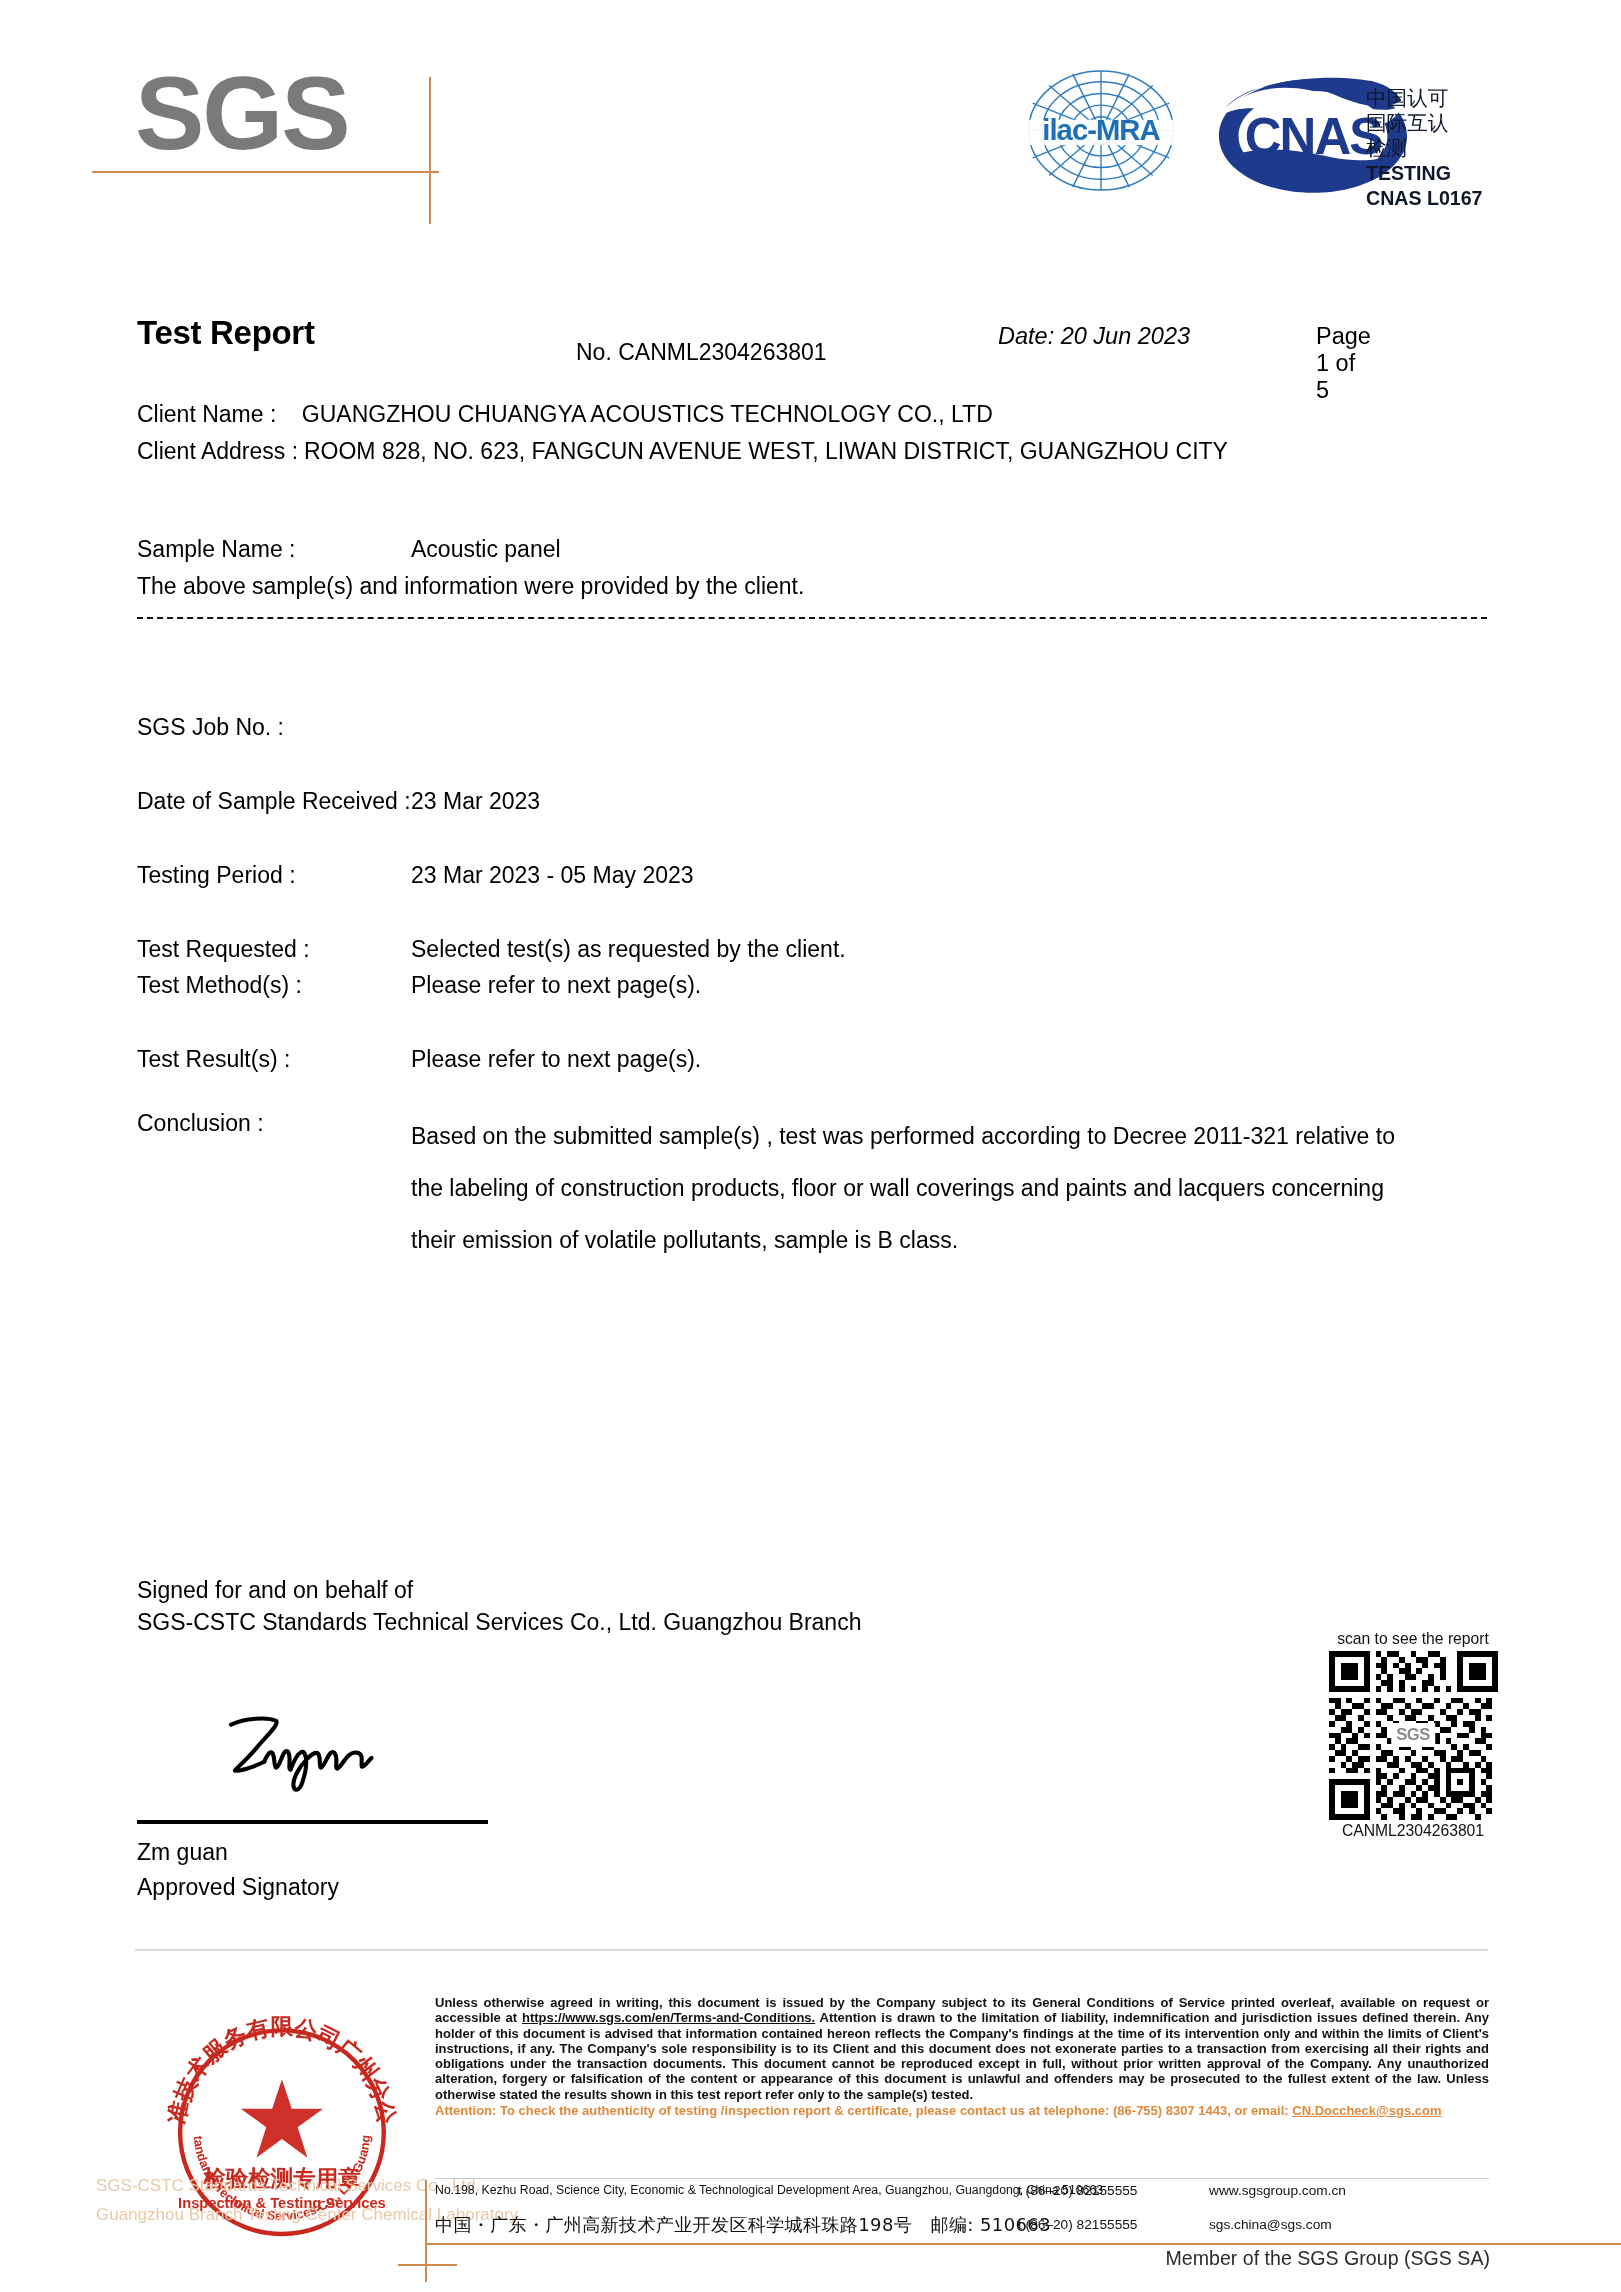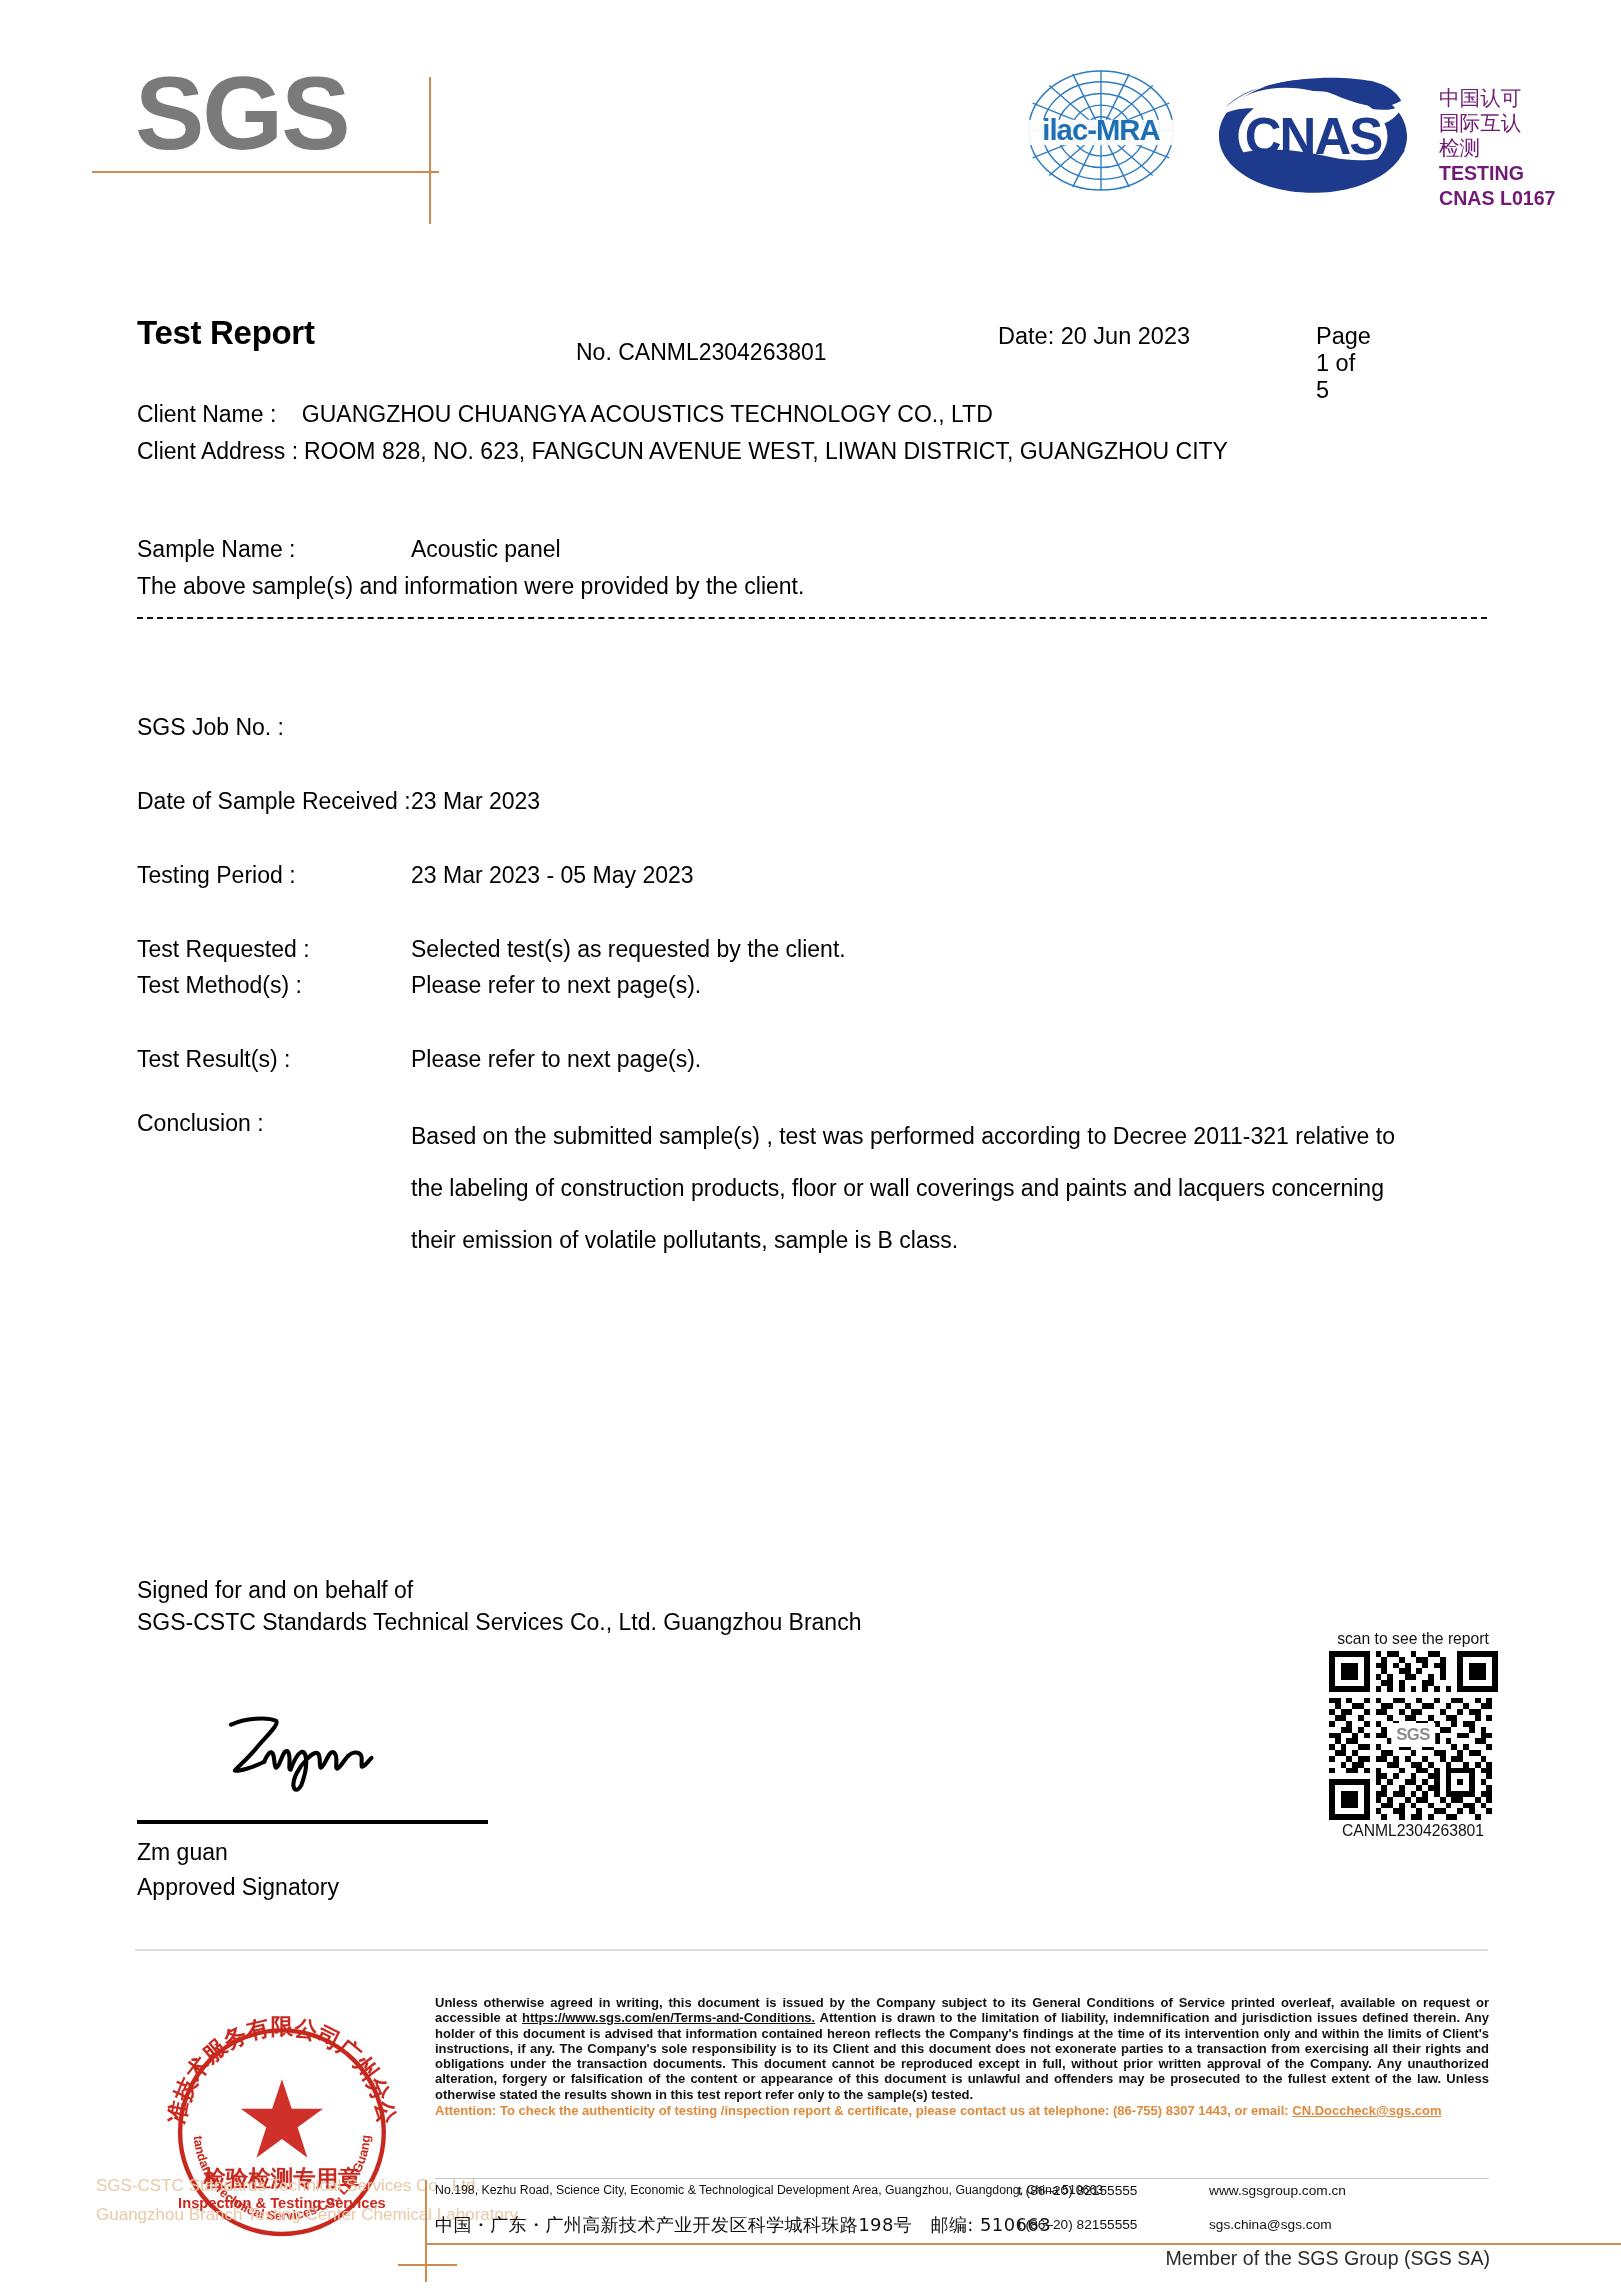--- a/index.html
+++ b/index.html
@@ -45,37 +45,37 @@
 
   
   .ilac { position: absolute; left: 1014px; top: 69px; width: 174px; height: 123px; }
   .ilac svg { display:block; }
 
   
   .cnas { position: absolute; left: 1215px; top: 75px; width: 196px; height: 122px; }
   .cnas svg { display:block; }
 
   .cnas-text {
-    position: absolute; left: 1439px; top: 86px;
-    font-size: 20.6px; line-height: 25px; color: #701a75;
+    position: absolute; left: 1366px; top: 86px;
+    font-size: 20.6px; line-height: 25px; color: #0f172a;
     font-family: "DejaVu Sans", sans-serif;
   }
   .cnas-text .en {
     font-family: "Liberation Sans", sans-serif;
     font-weight: bold; font-size: 19.6px;
   }
 
   
   .title-row { position: absolute; left: 0; top: 314px; width: 1346px; height: 47px; }
   .doc-title {
     position: absolute; left: 137px; top: 0;
     font-size: 33px; font-weight: bold; letter-spacing: -0.3px;
   }
   .doc-no   { position: absolute; left: 576px; top: 8.8px; font-size: 23px; margin-top: 16px; }
-  .doc-date { position: absolute; left: 998px; top: 8.8px; font-size: 23.5px; }
+  .doc-date { position: absolute; left: 998px; top: 8.8px; font-size: 23.5px; font-style: italic; }
   .doc-page { position: absolute; left: 1309px; top: 8.8px; font-size: 23.5px; margin-left: 7px; }
 
   
   .client { position: absolute; left: 137px; top: 396px; font-size: 23px; line-height: 37px; }
   .client .row { white-space: nowrap; }
   .client .lbl-name { display:inline-block; }
   .client .v-name   { display:inline-block; margin-left: 25.5px; }
   .client .v-addr   { display:inline-block; margin-left: 5.9px; }
 
   

